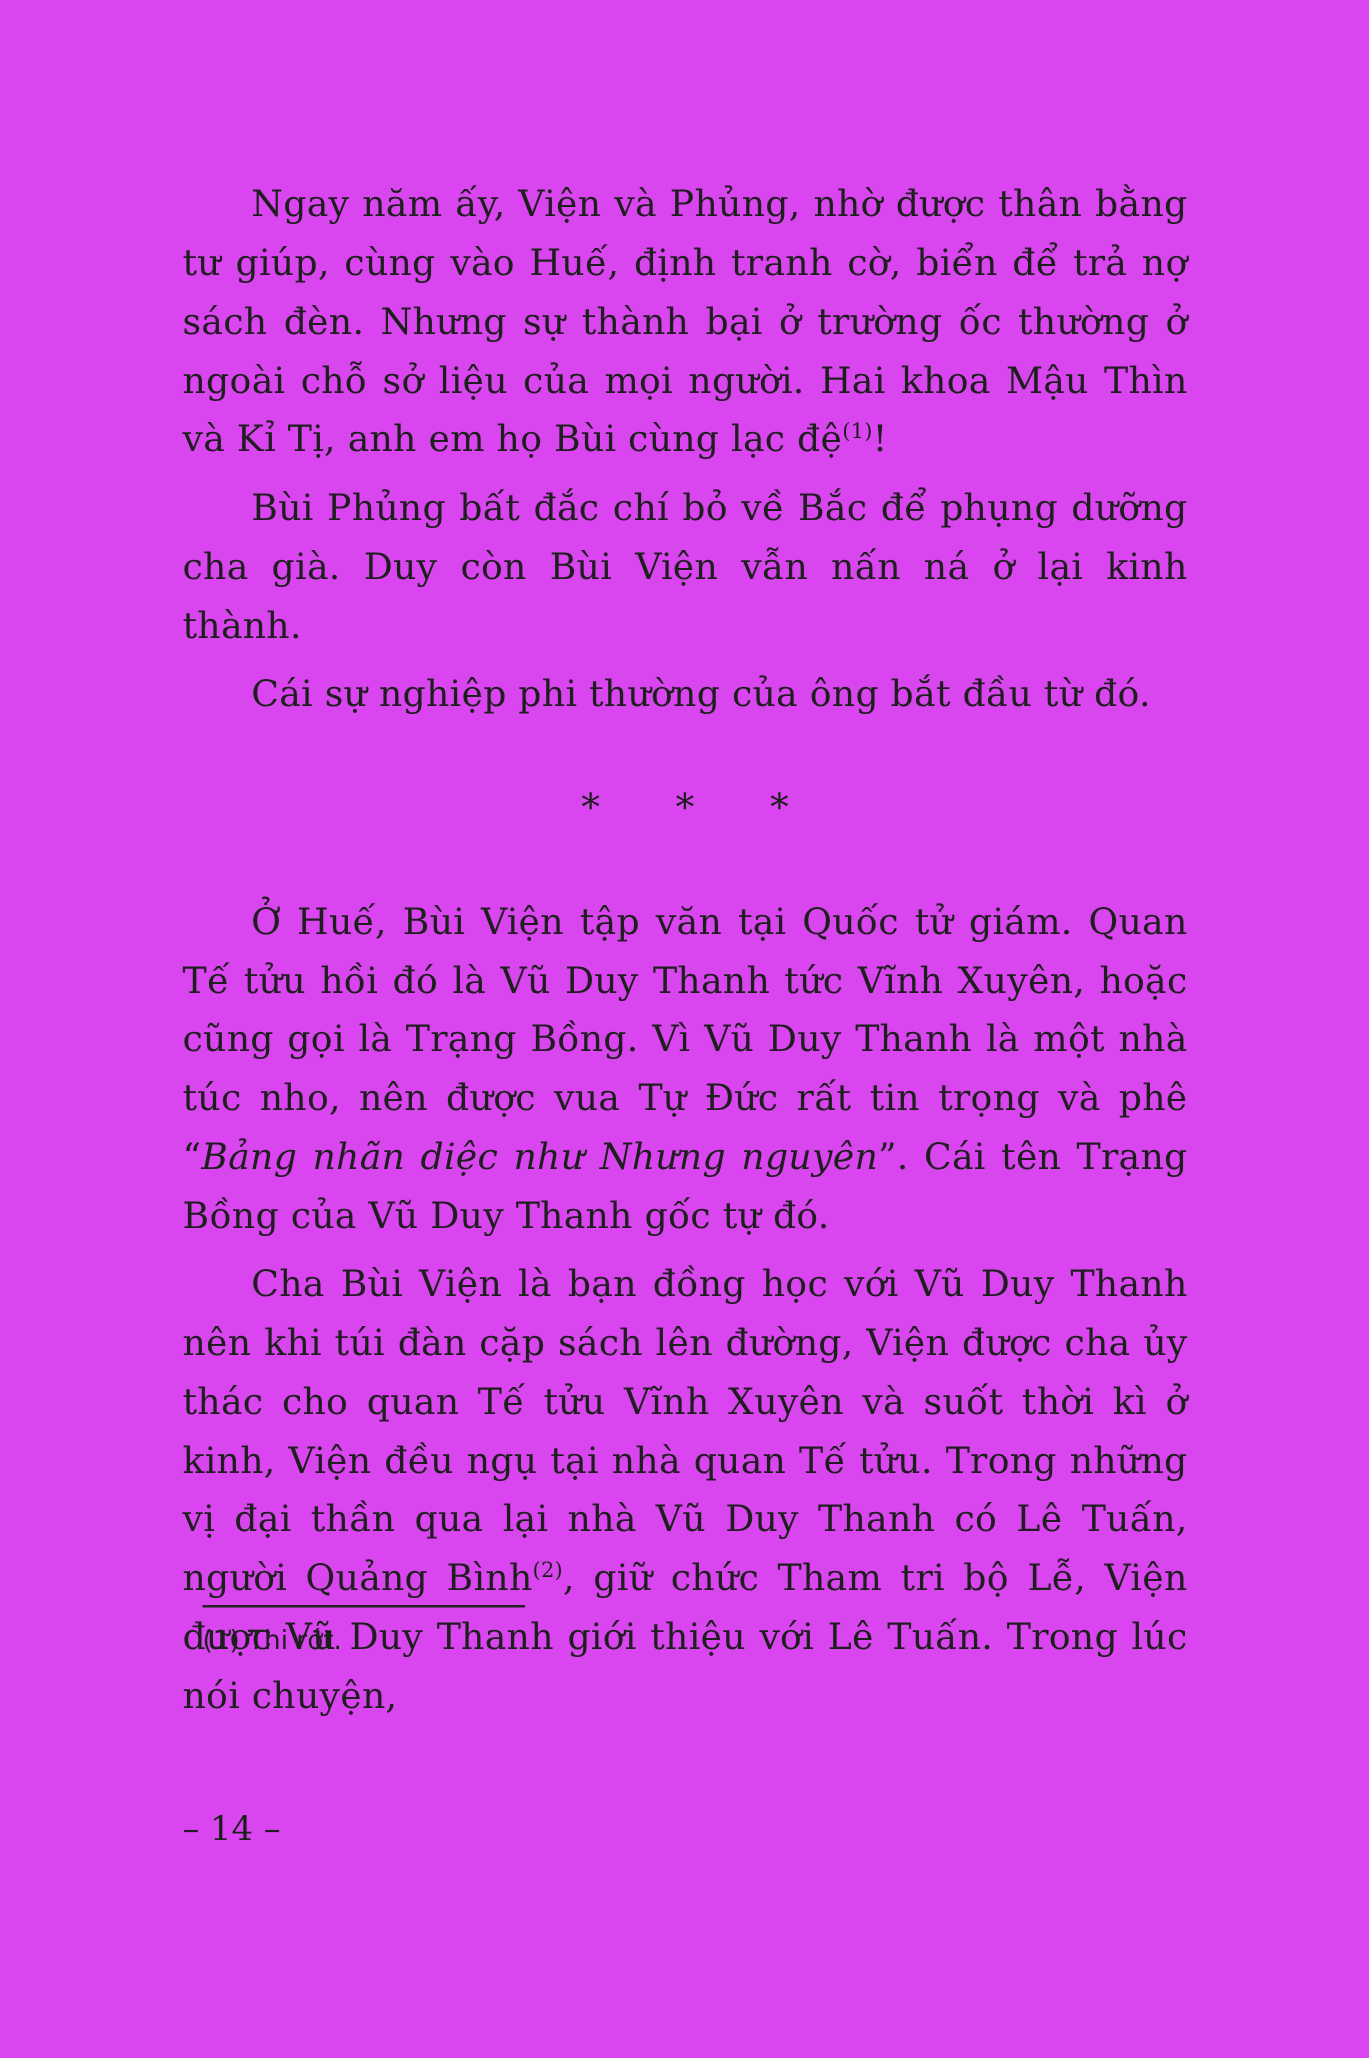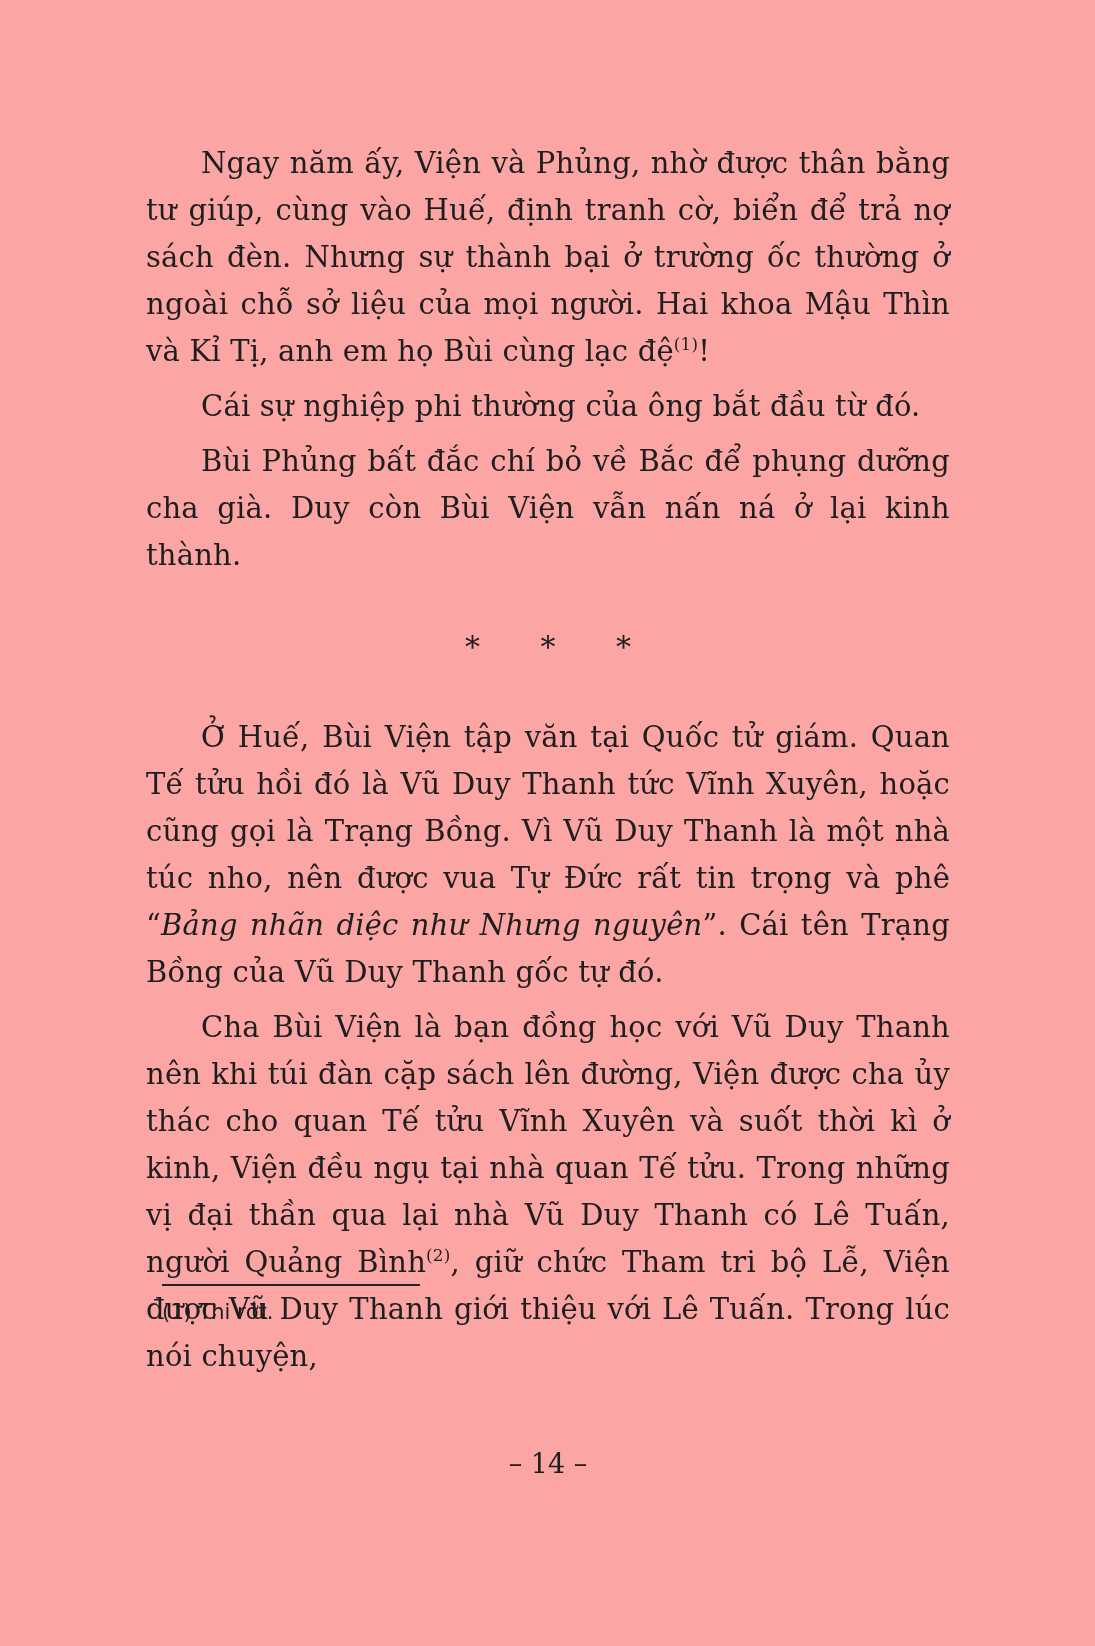--- a/index.html
+++ b/index.html
@@ -9,21 +9,21 @@
     height: 1646px;
     background: #ffffff;
     font-family: "DejaVu Serif", "Liberation Serif", serif;
     color: #1e1e1e;
     overflow: hidden;
   }
   .page {
     position: relative;
     width: 1095px;
     height: 1646px;
-    background: #fca5a5;
+    background: #d946ef;
   }
   .text-block {
     position: absolute;
     left: 146px;
     top: 140px;
     width: 804px;
     font-size: 29px;
     line-height: 47px;
     text-align: justify;
     letter-spacing: 0.2px;
@@ -67,38 +67,37 @@
   }
   .footnotes p {
     margin: 0;
     text-indent: 0;
   }
   .page-number {
     position: absolute;
     left: 146px;
     top: 1448px;
     width: 804px;
-    text-align: center;
     font-size: 27px;
     font-family: "DejaVu Serif", "Liberation Serif", serif;
     color: #1e1e1e;
   }
 </style>
 </head>
 <body>
 
 <div class="page">
 
   <div class="text-block">
 
     <p><span>Ngay năm ấy, Viện và Phủng, nhờ được thân bằng tư giúp, cùng vào Huế, định tranh cờ, biển để trả nợ sách đèn. Nhưng sự thành bại ở trường ốc thường ở ngoài chỗ sở liệu của mọi người. Hai khoa Mậu Thìn và Kỉ Tị, anh em họ Bùi cùng lạc đệ</span><sup class="fn-ref">(1)</sup><span>!</span></p>
 
+    <p><span>Bùi Phủng bất đắc chí bỏ về Bắc để phụng dưỡng cha già. Duy còn Bùi Viện vẫn nấn ná ở lại kinh thành.</span></p>
+
     <p><span>Cái sự nghiệp phi thường của ông bắt đầu từ đó.</span></p>
-
-    <p><span>Bùi Phủng bất đắc chí bỏ về Bắc để phụng dưỡng cha già. Duy còn Bùi Viện vẫn nấn ná ở lại kinh thành.</span></p>
 
     <div class="separator">* * *</div>
 
     <p><span>Ở Huế, Bùi Viện tập văn tại Quốc tử giám. Quan Tế tửu hồi đó là Vũ Duy Thanh tức Vĩnh Xuyên, hoặc cũng gọi là Trạng Bồng. Vì Vũ Duy Thanh là một nhà túc nho, nên được vua Tự Đức rất tin trọng và phê “</span><span class="run-italic">Bảng nhãn diệc như Nhưng nguyên</span><span>”. Cái tên Trạng Bồng của Vũ Duy Thanh gốc tự đó.</span></p>
 
     <p><span>Cha Bùi Viện là bạn đồng học với Vũ Duy Thanh nên khi túi đàn cặp sách lên đường, Viện được cha ủy thác cho quan Tế tửu Vĩnh Xuyên và suốt thời kì ở kinh, Viện đều ngụ tại nhà quan Tế tửu. Trong những vị đại thần qua lại nhà Vũ Duy Thanh có Lê Tuấn, người Quảng Bình</span><sup class="fn-ref">(2)</sup><span>, giữ chức Tham tri bộ Lễ, Viện được Vũ Duy Thanh giới thiệu với Lê Tuấn. Trong lúc nói chuyện,</span></p>
 
   </div>
 
   <div class="footnotes">

